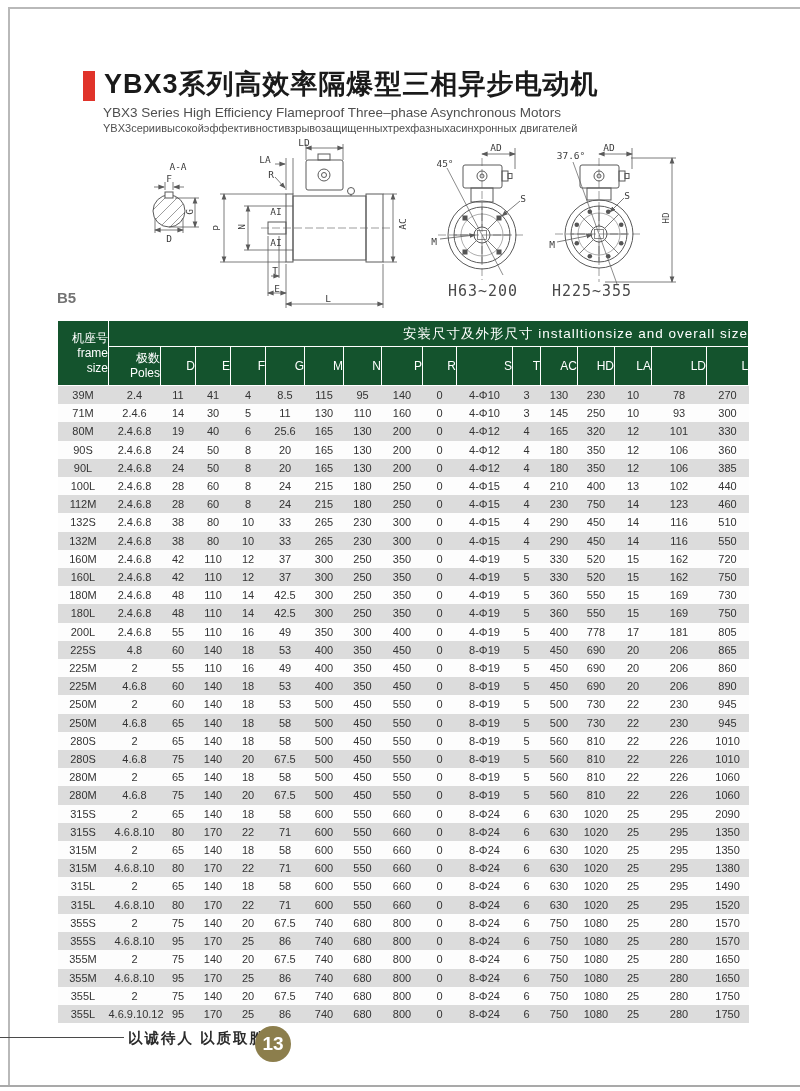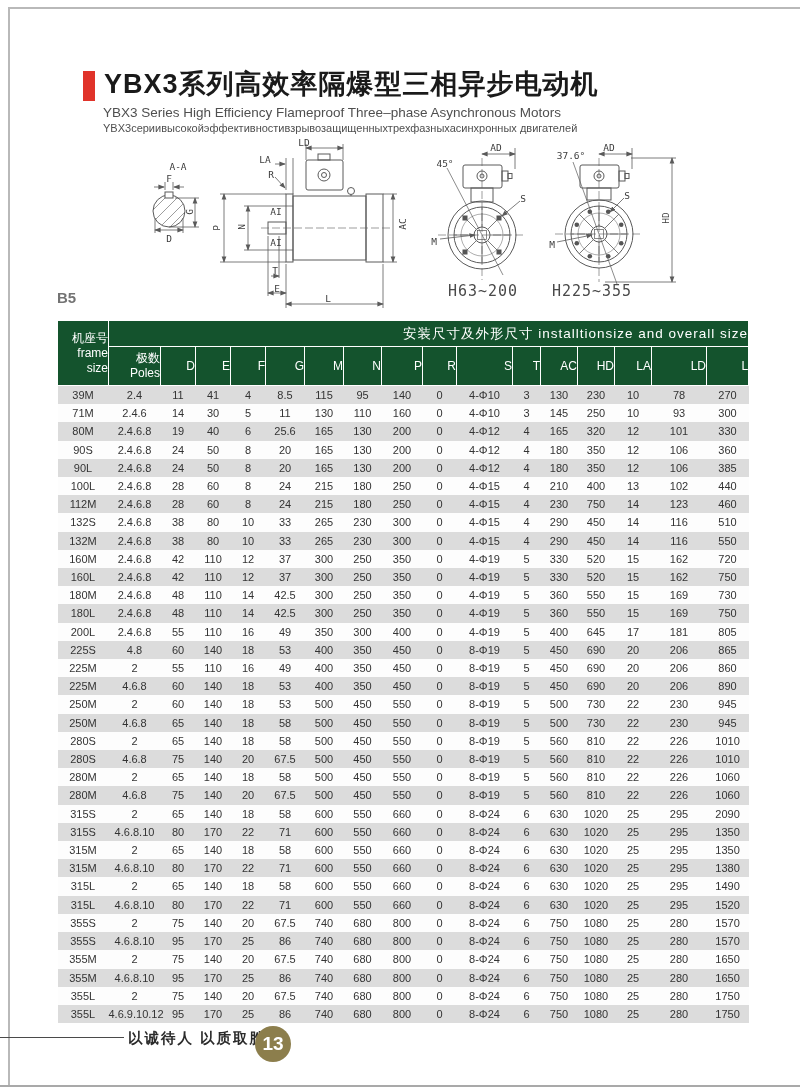--- a/index.html
+++ b/index.html
@@ -566,21 +566,21 @@
         <td>110</td>
         <td>16</td>
         <td>49</td>
         <td>350</td>
         <td>300</td>
         <td>400</td>
         <td>0</td>
         <td>4-Φ19</td>
         <td>5</td>
         <td>400</td>
-        <td>645</td>
+        <td>778</td>
         <td>17</td>
         <td>181</td>
         <td>805</td>
       </tr>
       <tr class="stripe">
         <td>225S</td>
         <td>4.8</td>
         <td>60</td>
         <td>140</td>
         <td>18</td>

